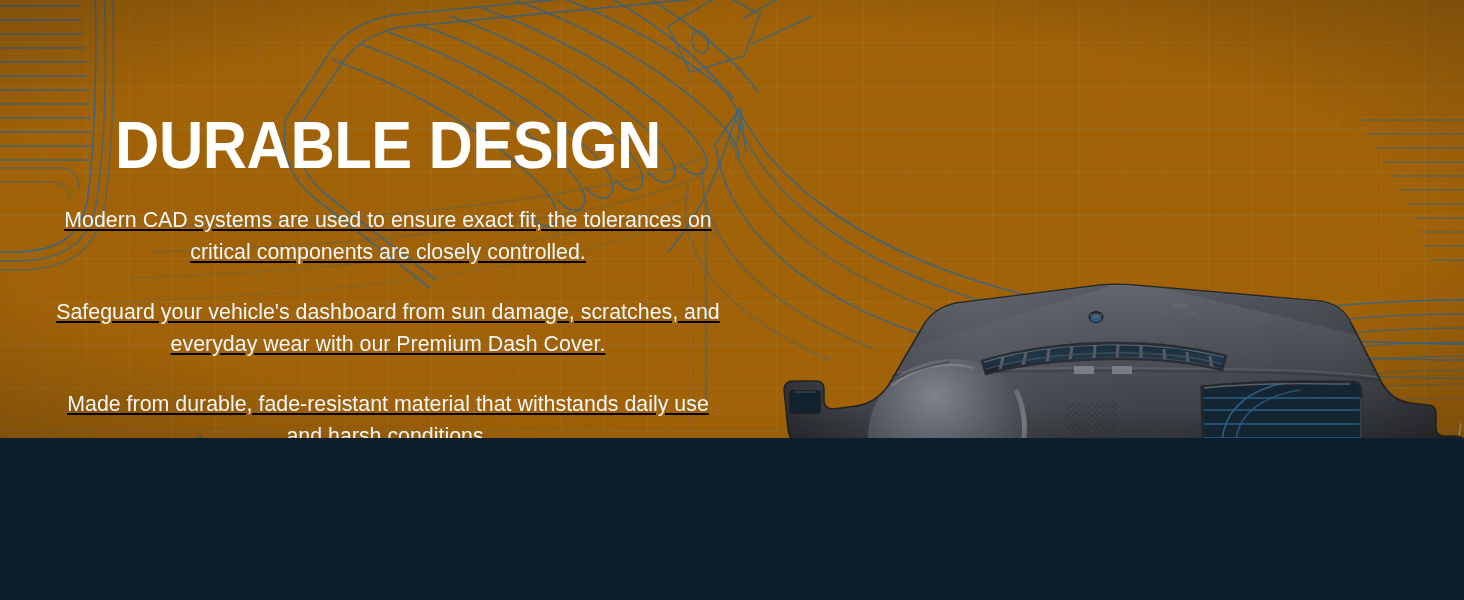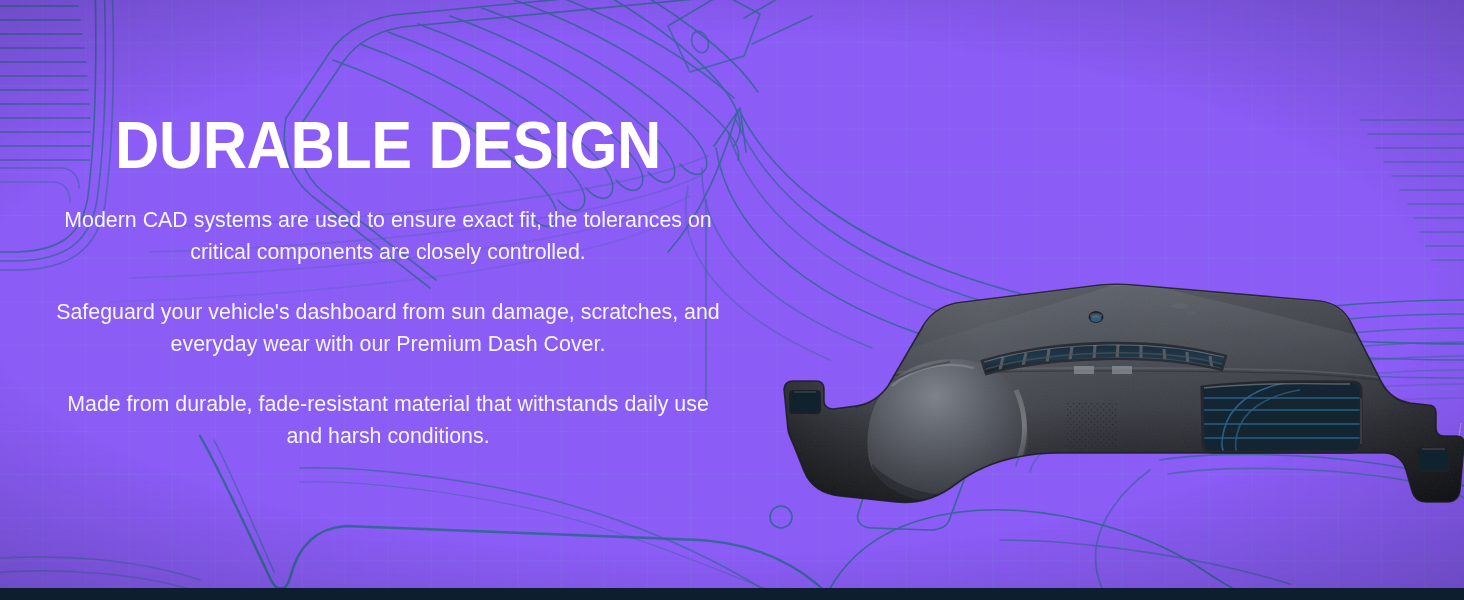--- a/index.html
+++ b/index.html
@@ -7,22 +7,22 @@
 
   html, body {
     width:1464px; height:600px;
     overflow:hidden;
     background:#0d1f2e;
     font-family:"Liberation Sans", sans-serif;
   }
 
   #banner {
     position:relative;
-    width:1464px; height:588px;
-    background:#8b5cf6;
+    width:1464px; height:438px;
+    background:#a16207;
     overflow:hidden;
   }
 
   
   .grid-layer {
     position:absolute; inset:0;
     background-image:
       linear-gradient(to right, rgba(120,175,210,0.085) 1px, transparent 1px),
       linear-gradient(to bottom, rgba(120,175,210,0.085) 1px, transparent 1px);
     background-size:43.2px 43.2px;
@@ -62,21 +62,21 @@
     font-size:66px;
     line-height:1.0;
     letter-spacing:-0.5px;
     color:#ffffff;
     transform:scaleX(0.93);
     transform-origin:center center;
     white-space:nowrap;
     margin-bottom:26px;
   }
 
-  .paragraphs { margin-top:14px; }
+  .paragraphs { margin-top:14px;text-decoration:underline; }
 
   .para {
     font-family:"Liberation Sans", sans-serif;
     font-weight:normal;
     font-size:22.5px;
     line-height:1.42;
     color:#f2f6f9;
     transform:scaleX(0.95);
     transform-origin:center center;
     margin-bottom:28px;

